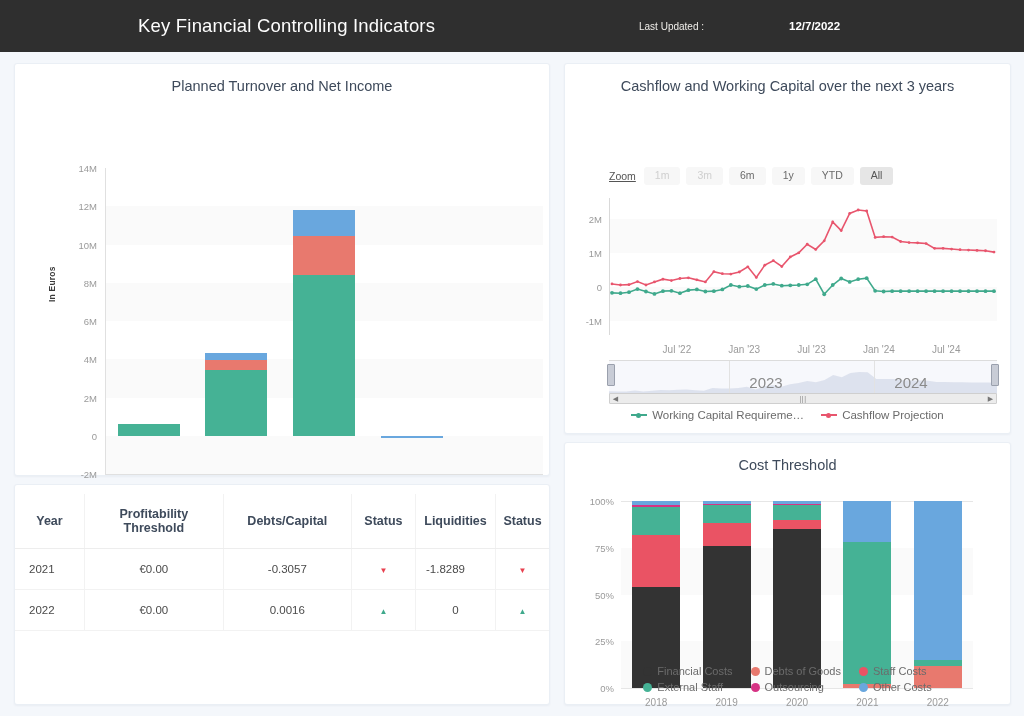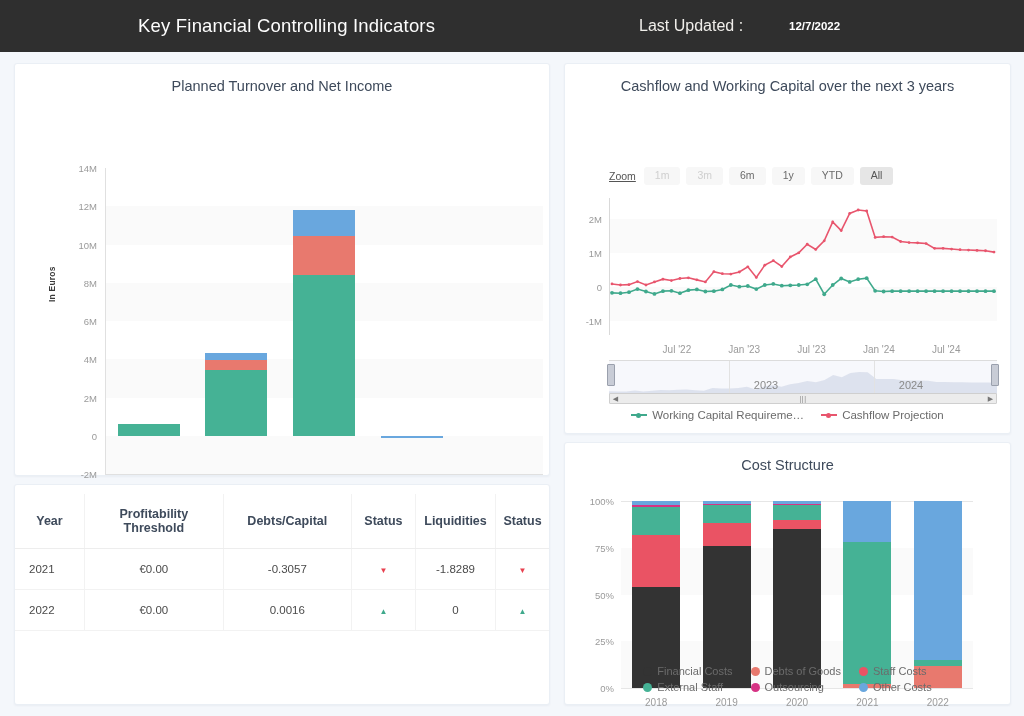--- a/index.html
+++ b/index.html
@@ -17,21 +17,21 @@
     display: flex; align-items: center;
     position: relative;
   }
   .topbar-title {
     position: absolute; left: 138px;
     color: #fdfdfd; font-size: 18.5px; font-weight: 400;
     letter-spacing: .2px;
   }
   .topbar-lu-label {
     position: absolute; left: 639px;
-    color: #f0eeea; font-size: 16px; font-weight: 400;
+    color: #f0eeea; font-size: 10px; font-weight: 400;
   }
   .topbar-lu-value {
     position: absolute; left: 789px;
     color: #ffffff; font-size: 11.5px; font-weight: bold;
   }
 
   
   .board { position: relative; width: 1024px; height: 664px; }
   .card {
     position: absolute;
@@ -92,21 +92,21 @@
   .zoom-btn.disabled { color: #cfcfcf; }
   .zoom-btn.active { background: #e6e6e6; color: #555; }
 
   #plot2 { position: absolute; left: 44px; top: 134px; width: 388px; height: 137px; }
   .navigator {
     position: absolute; left: 44px; top: 296px; width: 388px; height: 33px;
     background: #f7f8fc;
     border-top: 1px solid #dcdcdc;
   }
   .nav-yearline { position: absolute; top: 0; bottom: 0; width: 1px; background: #e2e2e2; }
-  .nav-year { position: absolute; bottom: 2px; transform: translateX(-50%); font-size: 11px; color: #8a8a8a; }
+  .nav-year { position: absolute; bottom: 2px; transform: translateX(-50%); font-size: 15px; color: #8a8a8a; }
   .nav-handle {
     position: absolute; top: 3px; width: 8px; height: 22px;
     background: #c8ccd6; border: 1px solid #9aa0ad; border-radius: 1px;
   }
   .scrollbar {
     position: absolute; left: 44px; top: 329px; width: 388px; height: 11px;
     background: #ececec; border: 1px solid #cfcfcf; border-radius: 1px;
     display: flex; align-items: center; justify-content: space-between;
   }
   .sb-arrow { font-size: 7px; color: #777; width: 11px; text-align: center; }
@@ -203,21 +203,21 @@
             <th style="font-size: 12.5px; color: rgb(62, 74, 91); font-weight: bold; padding: 13px 4px; border-bottom: 1px solid rgb(237, 237, 237); width: 15%; text-align: center; border-left: 1px solid rgb(242, 242, 242);">Liquidities</th>
             <th style="font-size: 12.5px; color: rgb(62, 74, 91); font-weight: bold; padding: 13px 4px; border-bottom: 1px solid rgb(237, 237, 237); width: 10%; text-align: center; border-left: 1px solid rgb(242, 242, 242);">Status</th>
           </tr>
         </thead>
       <tbody id="ratios-body">
           <tr>
             <td style="font-size: 11.5px; color: rgb(74, 74, 74); padding: 14px 10px 14px 14px; border-bottom: 1px solid rgb(242, 242, 242); border-left: none; text-align: left;">2021</td>
             <td style="font-size: 11.5px; color: rgb(74, 74, 74); padding: 14px 10px; border-bottom: 1px solid rgb(242, 242, 242); border-left: 1px solid rgb(242, 242, 242); text-align: center;">€0.00</td>
             <td style="font-size: 11.5px; color: rgb(74, 74, 74); padding: 14px 10px; border-bottom: 1px solid rgb(242, 242, 242); border-left: 1px solid rgb(242, 242, 242); text-align: center;">-0.3057</td>
             <td style="font-size: 11.5px; color: rgb(74, 74, 74); padding: 14px 10px; border-bottom: 1px solid rgb(242, 242, 242); border-left: 1px solid rgb(242, 242, 242); text-align: center;"><span style="font-size: 8px; color: rgb(232, 64, 79);">▼</span></td>
-            <td style="font-size: 11.5px; color: rgb(74, 74, 74); padding: 14px 10px; border-bottom: 1px solid rgb(242, 242, 242); border-left: 1px solid rgb(242, 242, 242); text-align: center;">-1.8289</td>
+            <td style="font-size: 11.5px; color: rgb(74, 74, 74); padding: 14px 10px; border-bottom: 1px solid rgb(242, 242, 242); border-left: 1px solid rgb(242, 242, 242); text-align: left;">-1.8289</td>
             <td style="font-size: 11.5px; color: rgb(74, 74, 74); padding: 14px 10px; border-bottom: 1px solid rgb(242, 242, 242); border-left: 1px solid rgb(242, 242, 242); text-align: center;"><span style="font-size: 8px; color: rgb(232, 64, 79);">▼</span></td>
           </tr>
           <tr>
             <td style="font-size: 11.5px; color: rgb(74, 74, 74); padding: 14px 10px 14px 14px; border-bottom: 1px solid rgb(242, 242, 242); border-left: none; text-align: left;">2022</td>
             <td style="font-size: 11.5px; color: rgb(74, 74, 74); padding: 14px 10px; border-bottom: 1px solid rgb(242, 242, 242); border-left: 1px solid rgb(242, 242, 242); text-align: center;">€0.00</td>
             <td style="font-size: 11.5px; color: rgb(74, 74, 74); padding: 14px 10px; border-bottom: 1px solid rgb(242, 242, 242); border-left: 1px solid rgb(242, 242, 242); text-align: center;">0.0016</td>
             <td style="font-size: 11.5px; color: rgb(74, 74, 74); padding: 14px 10px; border-bottom: 1px solid rgb(242, 242, 242); border-left: 1px solid rgb(242, 242, 242); text-align: center;"><span style="font-size: 8px; color: rgb(63, 169, 140);">▲</span></td>
             <td style="font-size: 11.5px; color: rgb(74, 74, 74); padding: 14px 10px; border-bottom: 1px solid rgb(242, 242, 242); border-left: 1px solid rgb(242, 242, 242); text-align: center;">0</td>
             <td style="font-size: 11.5px; color: rgb(74, 74, 74); padding: 14px 10px; border-bottom: 1px solid rgb(242, 242, 242); border-left: 1px solid rgb(242, 242, 242); text-align: center;"><span style="font-size: 8px; color: rgb(63, 169, 140);">▲</span></td>
           </tr>
@@ -382,21 +382,21 @@
         <div class="legend-item">
           <span style="width: 16px; height: 2px; background: rgb(232, 85, 109); display: inline-block; position: relative;">
             <span class="dot" style="width: 5px; height: 5px; border-radius: 50%; background: rgb(232, 85, 109); position: absolute; left: 5px; top: -1.5px;"></span>
           </span>
           <span>Cashflow Projection</span>
         </div>
       </div>
   </div>
 
   <div class="card" id="card-cost">
-    <div class="chart-title">Cost Structure</div>
+    <div class="chart-title">Cost Threshold</div>
     <div id="plot3">
       <div class="grid-area" id="p3-bands" style="position:absolute;left:0;top:0;width:100%;height:100%;">
           <div class="band" style="top: 46.75px; height: 46.75px;"></div>
           <div class="band" style="top: 140.25px; height: 46.75px;"></div>
           <div class="axis-line" style="left: 0px; top: 187px; width: 352px; height: 1px; background: rgb(230, 230, 230);"></div>
           <div class="axis-line" style="left: 0px; top: 0px; width: 352px; height: 1px; background: rgb(230, 230, 230);"></div>
         </div>
       <div id="p3-yticks">
           <div class="ytick" style="top: 0px; right: 359px;">100%</div>
           <div class="ytick" style="top: 46.75px; right: 359px;">75%</div>

